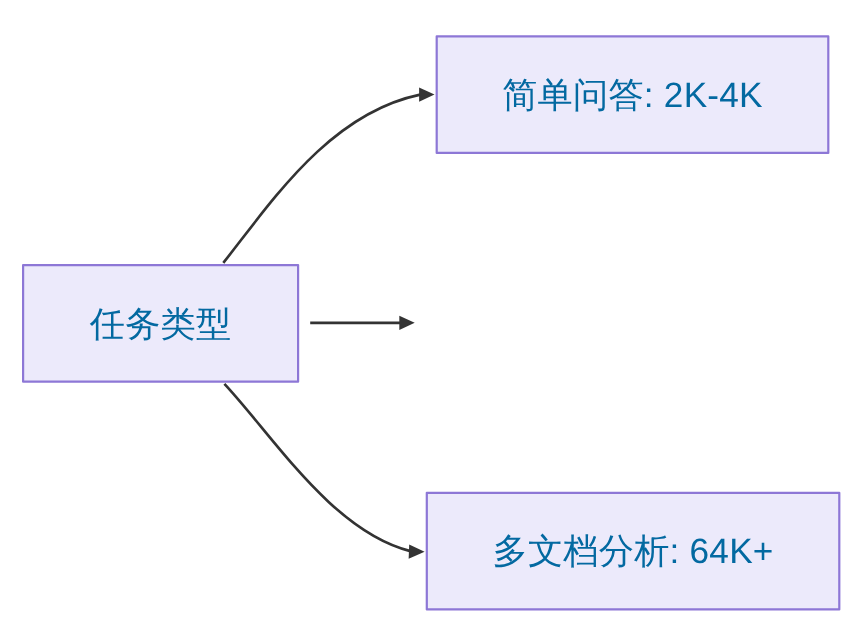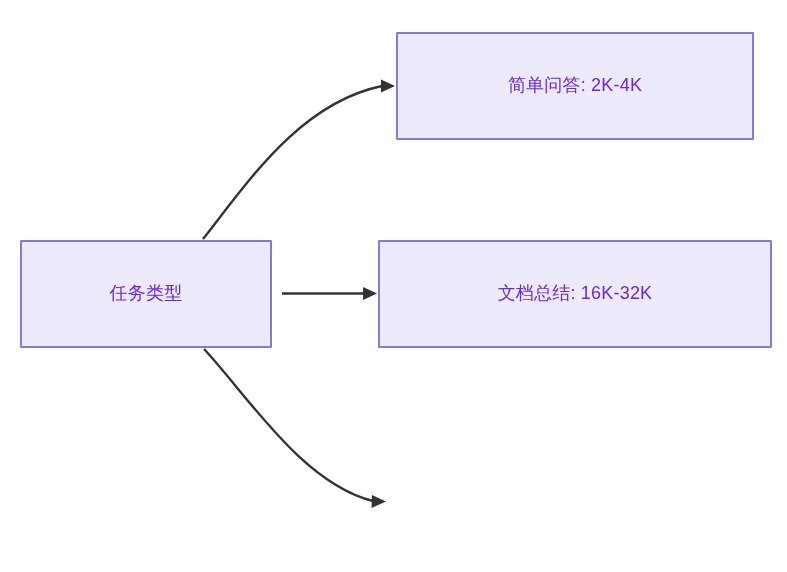--- a/index.html
+++ b/index.html
@@ -37,22 +37,22 @@
     display: flex;
     align-items: center;
     justify-content: center;
     color: #333333;
     font-size: 26px;
     line-height: 1.2;
     letter-spacing: 0.2px;
     white-space: nowrap;
   }
   .node-label {
-    color: #6d28d9;
-    font-size: 18px;
+    color: #0369a1;
+    font-size: 32px;
     font-family: "Liberation Sans", "DejaVu Sans", sans-serif;
   }
   #node-root {
     left: 20px;
     top: 240px;
     width: 252px;
     height: 108px;
   }
   #node-simple-qa {
     left: 396px;
@@ -108,18 +108,18 @@
   </svg>
 
   <div class="node" id="node-root">
     <span class="node-label">任务类型</span>
   </div>
 
   <div class="node" id="node-simple-qa">
     <span class="node-label">简单问答: 2K-4K</span>
   </div>
 
-  <div class="node" id="node-doc-summary">
-    <span class="node-label">文档总结: 16K-32K</span>
+
+  <div class="node" id="node-multi-doc">
+    <span class="node-label">多文档分析: 64K+</span>
   </div>
-
 
 </div>
 
 </body></html>

